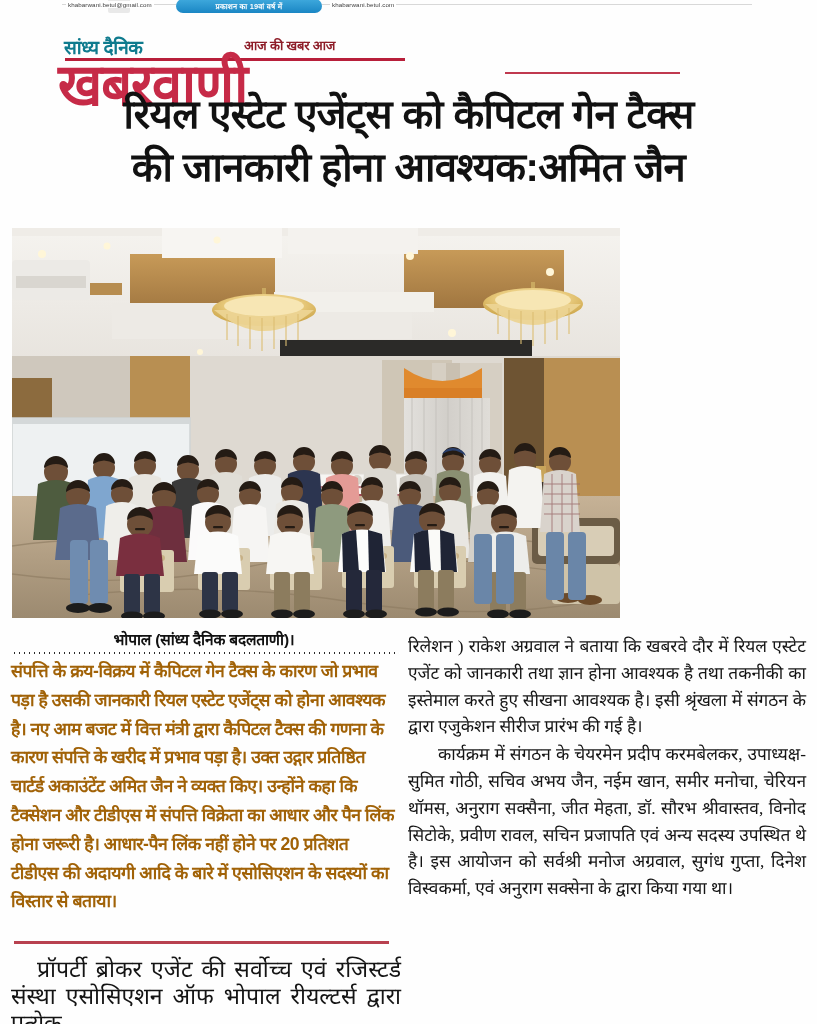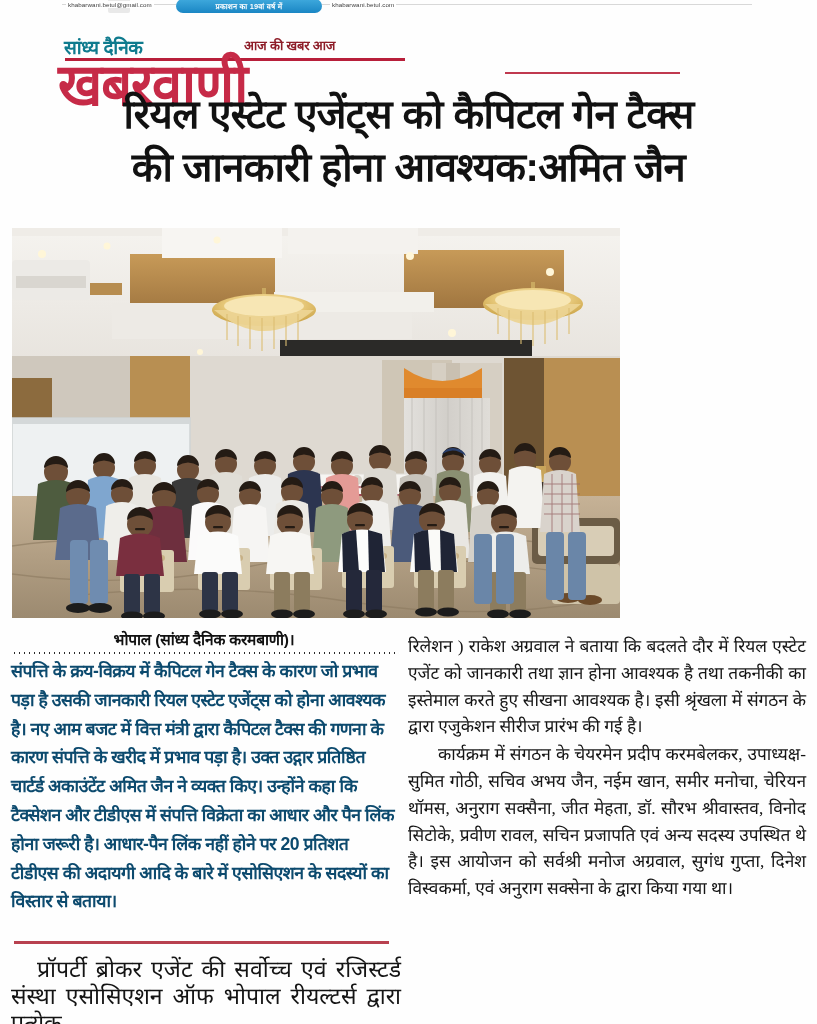--- a/index.html
+++ b/index.html
@@ -208,21 +208,21 @@
     background-position: 0 1px;
   }
   .lcol {
     position: absolute;
     left: 11px; top: 657px;
     width: 386px;
     font-family: "Liberation Sans", sans-serif;
     font-weight: bold;
     font-size: 17.6px;
     line-height: 28.8px;
-    color: #0c4a6e;
+    color: #a16207;
     letter-spacing: -0.45px;
     text-align: left;
   }
   .lcol p { margin: 0; }
 
   .red-divider {
     position: absolute;
     left: 14px; top: 941px;
     width: 375px; height: 2.5px;
     background: #b8414f;
@@ -636,25 +636,25 @@
         <rect x="534" y="304" width="18" height="68" rx="4"></rect>
         <rect x="556" y="304" width="18" height="68" rx="4"></rect>
       </g>
 
       <rect x="0" y="0" width="608" height="390" fill="none" stroke="#ffffff" stroke-width="0"></rect>
     </svg>
   </div>
 
 
   <div class="rcol-bottom">
-    <p>रिलेशन ) राकेश अग्रवाल ने बताया कि बदलते दौर में रियल एस्टेट एजेंट को जानकारी तथा ज्ञान होना आवश्यक है तथा तकनीकी का इस्तेमाल करते हुए सीखना आवश्यक है। इसी श्रृंखला में संगठन के द्वारा एजुकेशन सीरीज प्रारंभ की गई है।</p>
+    <p>रिलेशन ) राकेश अग्रवाल ने बताया कि खबरवे दौर में रियल एस्टेट एजेंट को जानकारी तथा ज्ञान होना आवश्यक है तथा तकनीकी का इस्तेमाल करते हुए सीखना आवश्यक है। इसी श्रृंखला में संगठन के द्वारा एजुकेशन सीरीज प्रारंभ की गई है।</p>
     <p class="indent">कार्यक्रम में संगठन के चेयरमेन प्रदीप करमबेलकर, उपाध्यक्ष- सुमित गोठी, सचिव अभय जैन, नईम खान, समीर मनोचा, चेरियन थॉमस, अनुराग सक्सैना, जीत मेहता, डॉ. सौरभ श्रीवास्तव, विनोद सिटोके, प्रवीण रावल, सचिन प्रजापति एवं अन्य सदस्य उपस्थित थे है। इस आयोजन को सर्वश्री मनोज अग्रवाल, सुगंध गुप्ता, दिनेश विस्वकर्मा, एवं अनुराग सक्सेना के द्वारा किया गया था।</p>
   </div>
 
-  <div class="dateline">भोपाल (सांध्य दैनिक करमबाणी)।</div>
+  <div class="dateline">भोपाल (सांध्य दैनिक बदलताणी)।</div>
   <div class="dotline"></div>
   <div class="lcol">
     <p>संपत्ति के क्रय-विक्रय में कैपिटल गेन टैक्स के कारण जो प्रभाव पड़ा है उसकी जानकारी रियल एस्टेट एजेंट्स को होना आवश्यक है। नए आम बजट में वित्त मंत्री द्वारा कैपिटल टैक्स की गणना के कारण संपत्ति के खरीद में प्रभाव पड़ा है। उक्त उद्गार प्रतिष्ठित चार्टर्ड अकाउंटेंट अमित जैन ने व्यक्त किए। उन्होंने कहा कि टैक्सेशन और टीडीएस में संपत्ति विक्रेता का आधार और पैन लिंक होना जरूरी है। आधार-पैन लिंक नहीं होने पर 20 प्रतिशत टीडीएस की अदायगी आदि के बारे में एसोसिएशन के सदस्यों का विस्तार से बताया।</p>
   </div>
 
   <div class="red-divider"></div>
 
   <div class="lcol2">
     <p>प्रॉपर्टी ब्रोकर एजेंट की सर्वोच्च एवं रजिस्टर्ड संस्था एसोसिएशन ऑफ भोपाल रीयल्टर्स द्वारा प्रत्येक</p>
   </div>

